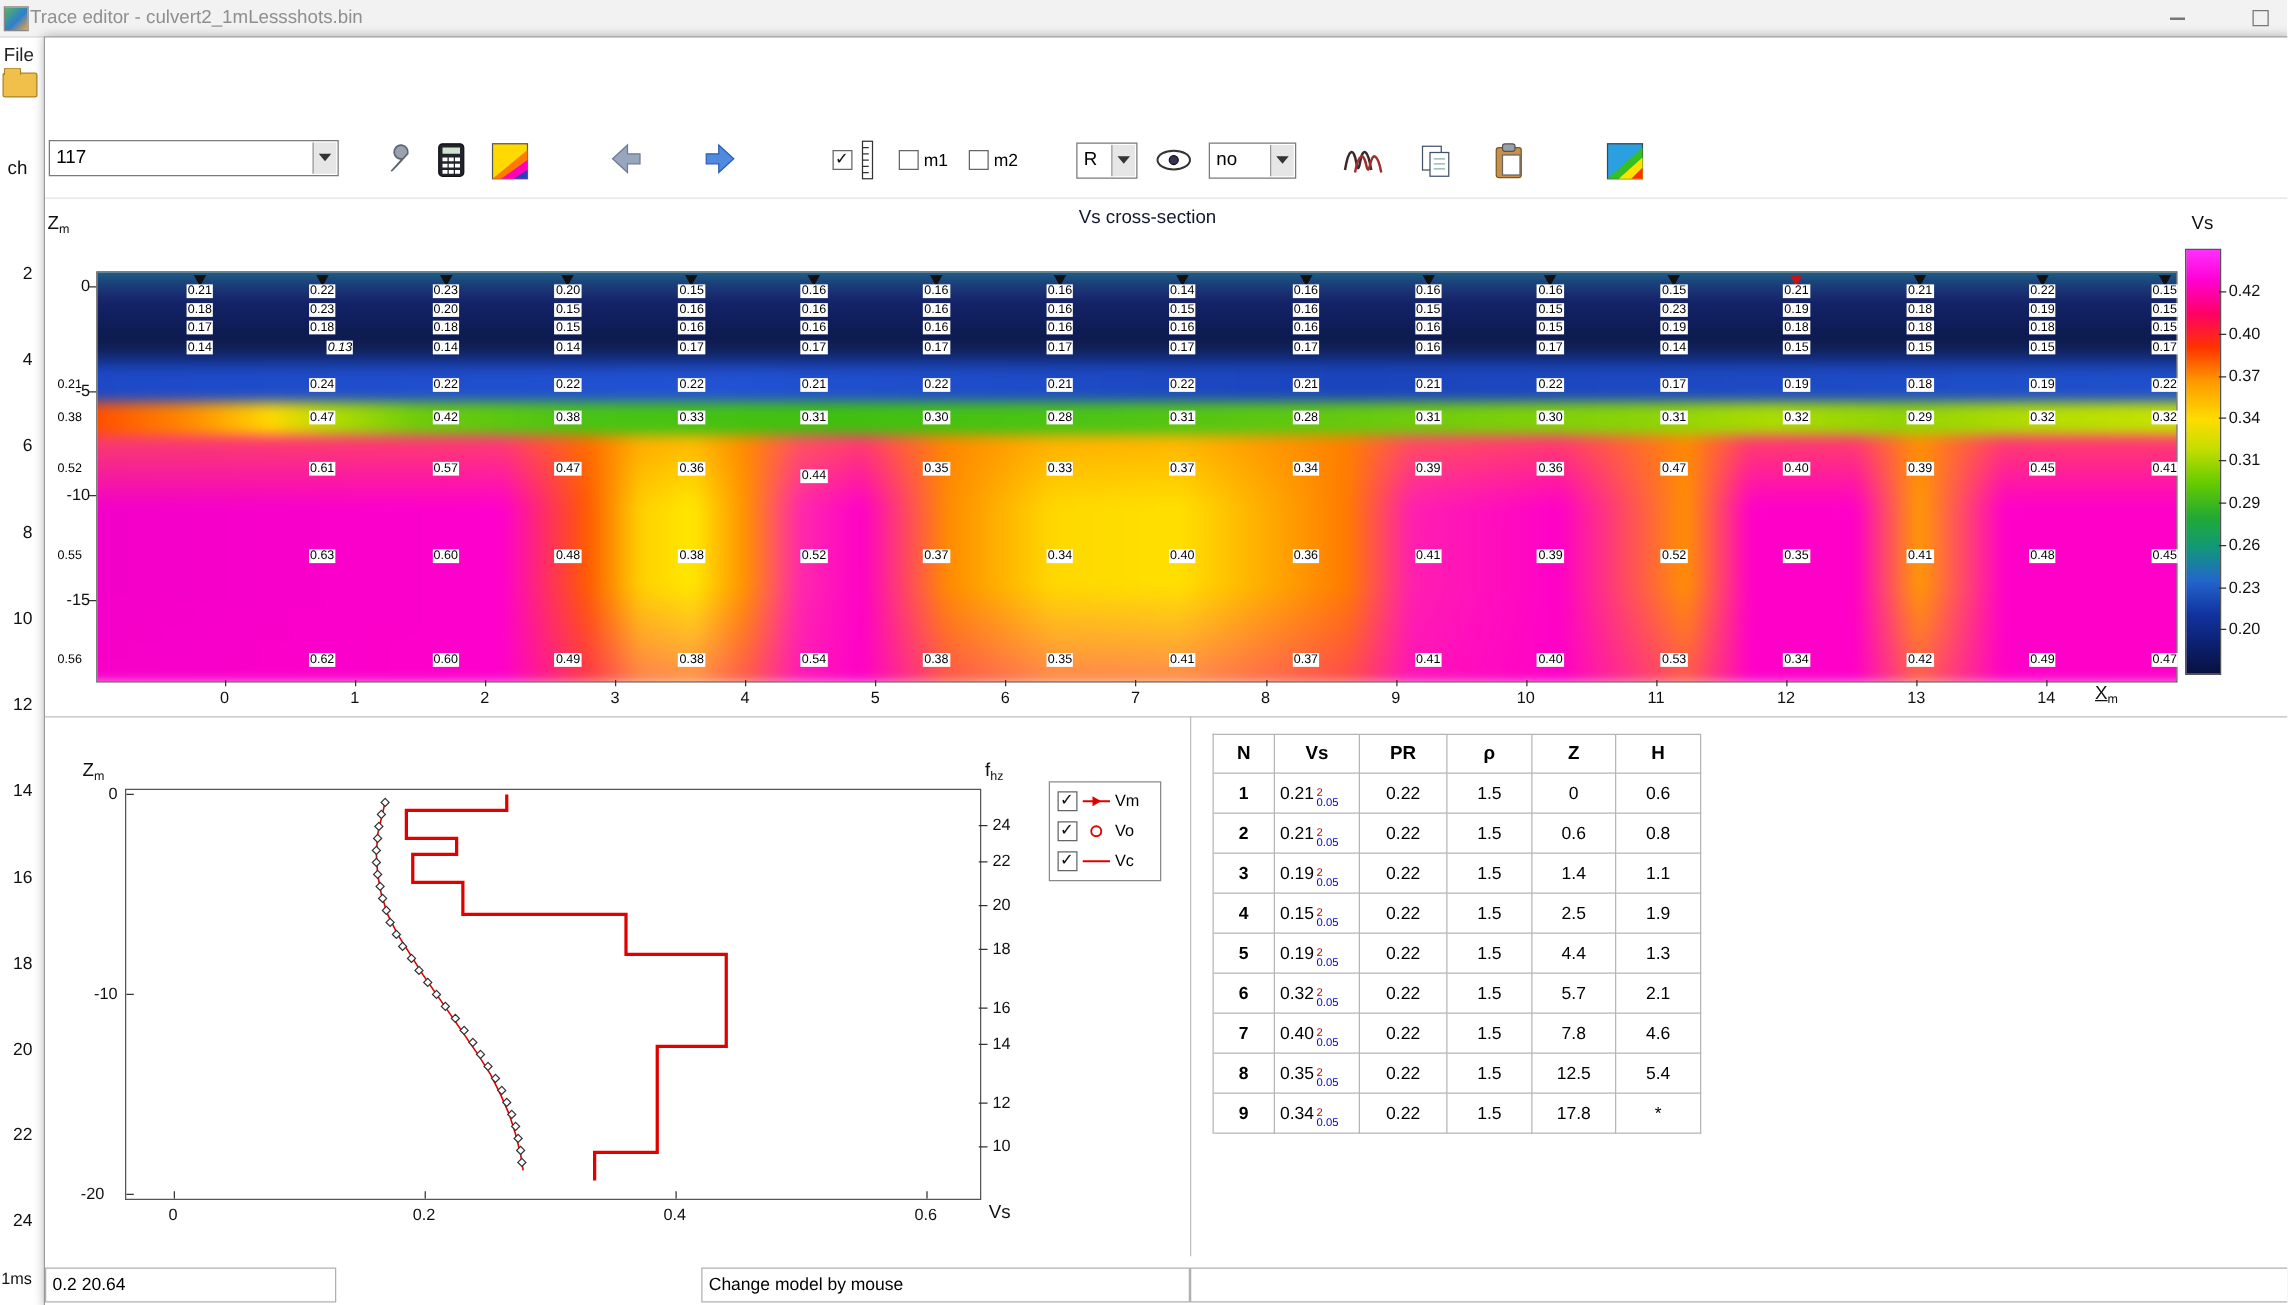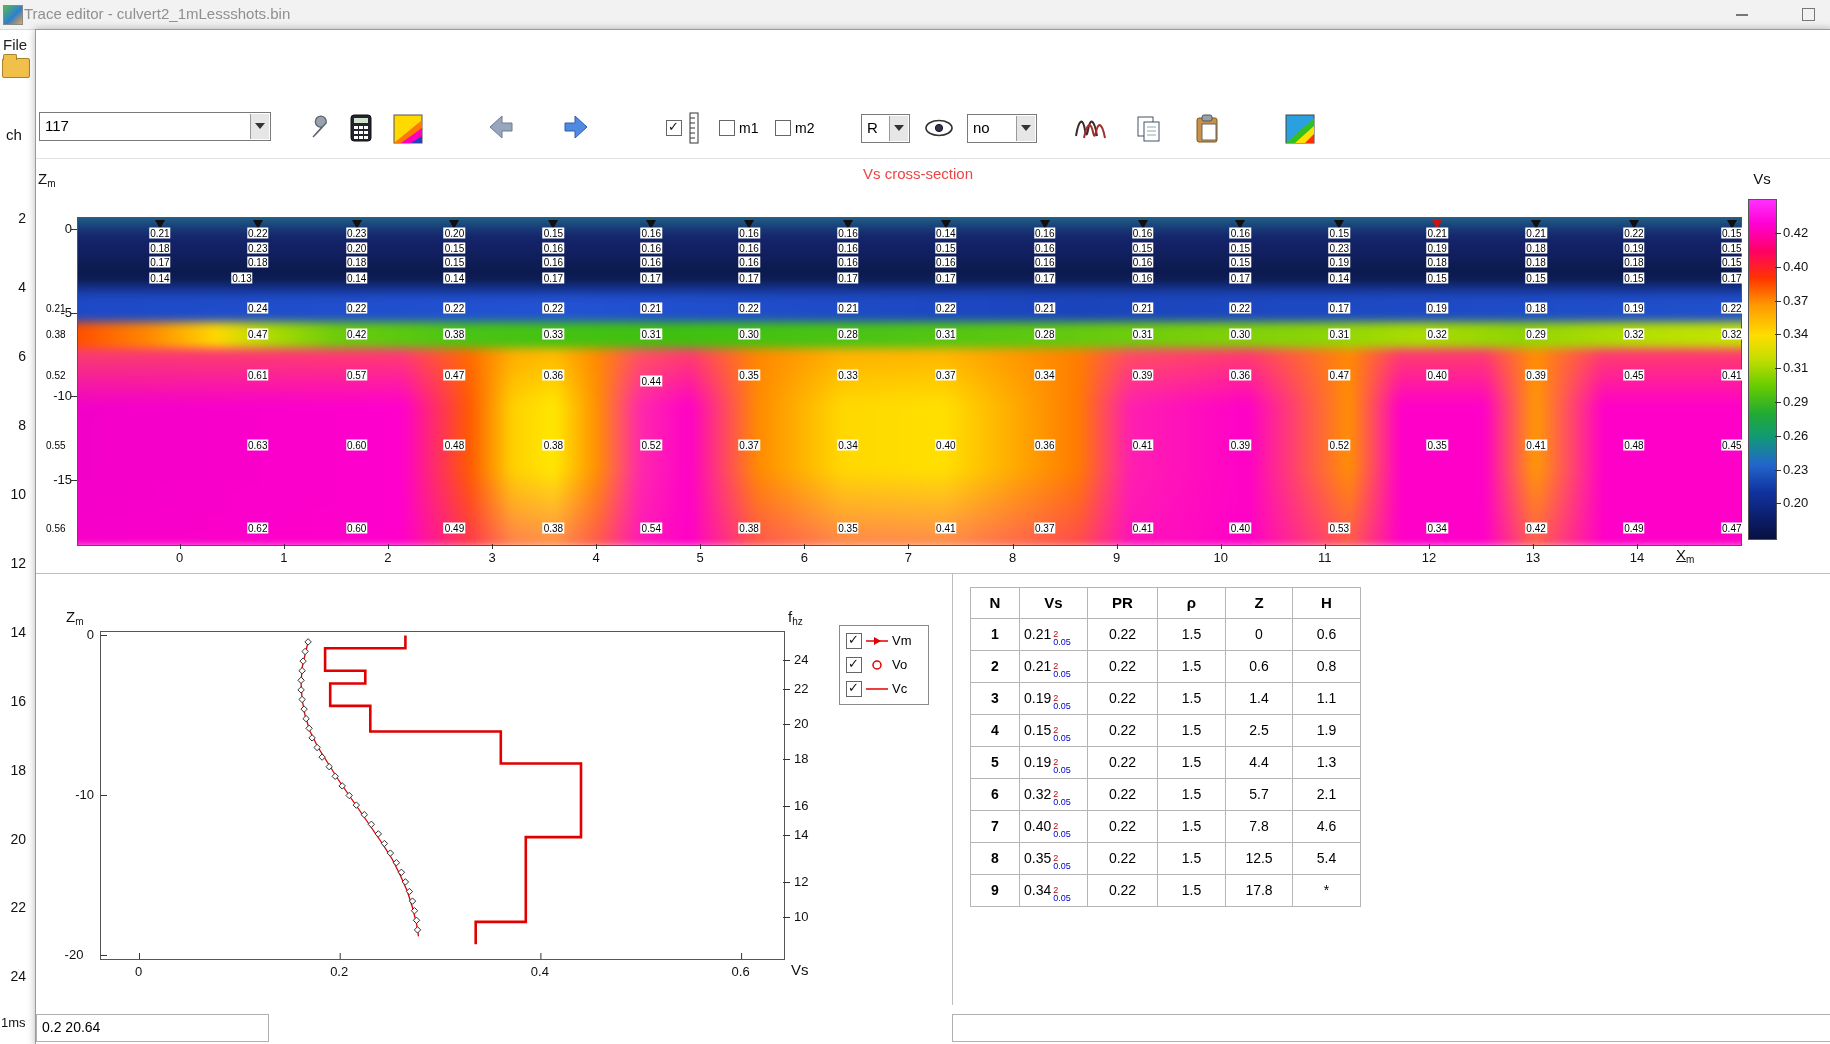--- a/index.html
+++ b/index.html
@@ -44,21 +44,21 @@
   .combo .val{position:absolute;left:5px;top:4px;}
   .combo .dd{position:absolute;right:1px;top:1px;bottom:1px;width:18px;background:#e6e6e6;
              border-left:1px solid #9a9a9a;}
   .combo .dd:after{content:"";position:absolute;left:4px;top:9px;border-left:5px solid transparent;
              border-right:5px solid transparent;border-top:6px solid #333;}
   .tool-ico{position:absolute;top:14px;width:30px;height:30px;}
   .chk{position:absolute;width:14px;height:14px;background:#fff;border:1px solid #666;}
   .chk.checked:after{content:"✓";position:absolute;left:1px;top:-2px;font-size:13px;color:#111;}
   .chk-label{position:absolute;font-size:14px;color:#000;}
   
-  .xs-title{position:absolute;left:672px;top:135px;width:420px;text-align:center;font-size:15px;color:#ef4444;}
+  .xs-title{position:absolute;left:672px;top:135px;width:420px;text-align:center;font-size:15px;color:#0f172a;}
   .axis-combo-label{position:absolute;font-size:15px;color:#111;}
   .sub{font-size:10px;vertical-align:-3px;}
   .xs-plot{position:absolute;left:41px;top:187px;width:1663px;height:327px;border:1px solid #555;}
   .xs-clip{position:absolute;inset:0;overflow:hidden;}
   .xs-field{position:absolute;left:-14px;top:-14px;right:-14px;bottom:-14px;filter:blur(5px);}
   .xs-layer{position:absolute;left:0;right:0;}
   .xs-tri{position:absolute;width:0;height:0;margin-left:-5px;border-left:5px solid transparent;
           border-right:5px solid transparent;border-top:9px solid #101010;}
   .xs-tri.red{border-top-color:#cc1111;}
   .xs-lab{position:absolute;transform:translate(-50%,-50%);background:#ffffff;color:#000;
@@ -288,21 +288,21 @@
         <div class="xs-lab" style="left: 81.88px; top: 43.73px;">0.17</div>
         <div class="xs-lab" style="left: 81.88px; top: 59.595px;">0.14</div>
         <div class="xs-lab" style="left: -22.22px; top: 89.655px;">0.21</div>
         <div class="xs-lab" style="left: -22.22px; top: 116.375px;">0.38</div>
         <div class="xs-lab" style="left: -22.22px; top: 157.29px;">0.52</div>
         <div class="xs-lab" style="left: -22.22px; top: 226.595px;">0.55</div>
         <div class="xs-lab" style="left: -22.22px; top: 310.095px;">0.56</div>
         <div class="xs-lab" style="left: 179.734px; top: 15.34px;">0.22</div>
         <div class="xs-lab" style="left: 179.734px; top: 29.535px;">0.23</div>
         <div class="xs-lab" style="left: 179.734px; top: 43.73px;">0.18</div>
-        <div class="xs-lab" style="left: 164px; top: 59.595px;">0.13</div>
+        <div class="xs-lab" style="left: 194px; top: 59.595px; font-style: italic;">0.13</div>
         <div class="xs-lab" style="left: 179.734px; top: 89.655px;">0.24</div>
         <div class="xs-lab" style="left: 179.734px; top: 116.375px;">0.47</div>
         <div class="xs-lab" style="left: 179.734px; top: 157.29px;">0.61</div>
         <div class="xs-lab" style="left: 179.734px; top: 226.595px;">0.63</div>
         <div class="xs-lab" style="left: 179.734px; top: 310.095px;">0.62</div>
         <div class="xs-lab" style="left: 278.629px; top: 15.34px;">0.23</div>
         <div class="xs-lab" style="left: 278.629px; top: 29.535px;">0.20</div>
         <div class="xs-lab" style="left: 278.629px; top: 43.73px;">0.18</div>
         <div class="xs-lab" style="left: 278.629px; top: 59.595px;">0.14</div>
         <div class="xs-lab" style="left: 278.629px; top: 89.655px;">0.22</div>
@@ -606,20 +606,21 @@
             <span class="vsup">2</span>
             <span class="vsub">0.05</span>
           </span></div>
         <div class="td">0.22</div>
         <div class="td">1.5</div>
         <div class="td">17.8</div>
         <div class="td">*</div>
       </div>
 
     <div class="status" style="left:0;width:226px;">0.2 20.64</div>
+    <div class="status" style="left:525px;width:384px;">Change model by mouse</div>
     <div class="status" style="left:916px;width:872px;"></div>
   <div class="tick-label" style="left: 6px; width: 30px; text-align: right; top: 191px;">0</div>
       <div class="tick-dash" style="left: 35px; width: 6px; height: 1px; top: 199px;"></div>
       <div class="tick-label" style="left: 6px; width: 30px; text-align: right; top: 274.5px;">-5</div>
       <div class="tick-dash" style="left: 35px; width: 6px; height: 1px; top: 282.5px;"></div>
       <div class="tick-label" style="left: 6px; width: 30px; text-align: right; top: 358px;">-10</div>
       <div class="tick-dash" style="left: 35px; width: 6px; height: 1px; top: 366px;"></div>
       <div class="tick-label" style="left: 6px; width: 30px; text-align: right; top: 441.5px;">-15</div>
       <div class="tick-dash" style="left: 35px; width: 6px; height: 1px; top: 449.5px;"></div>
       <div class="tick-label" style="left: 128.7px; width: 30px; text-align: center; top: 520px;">0</div>

